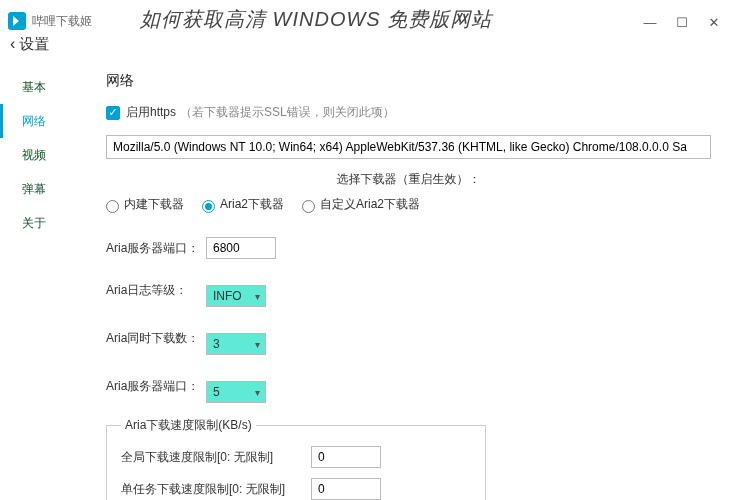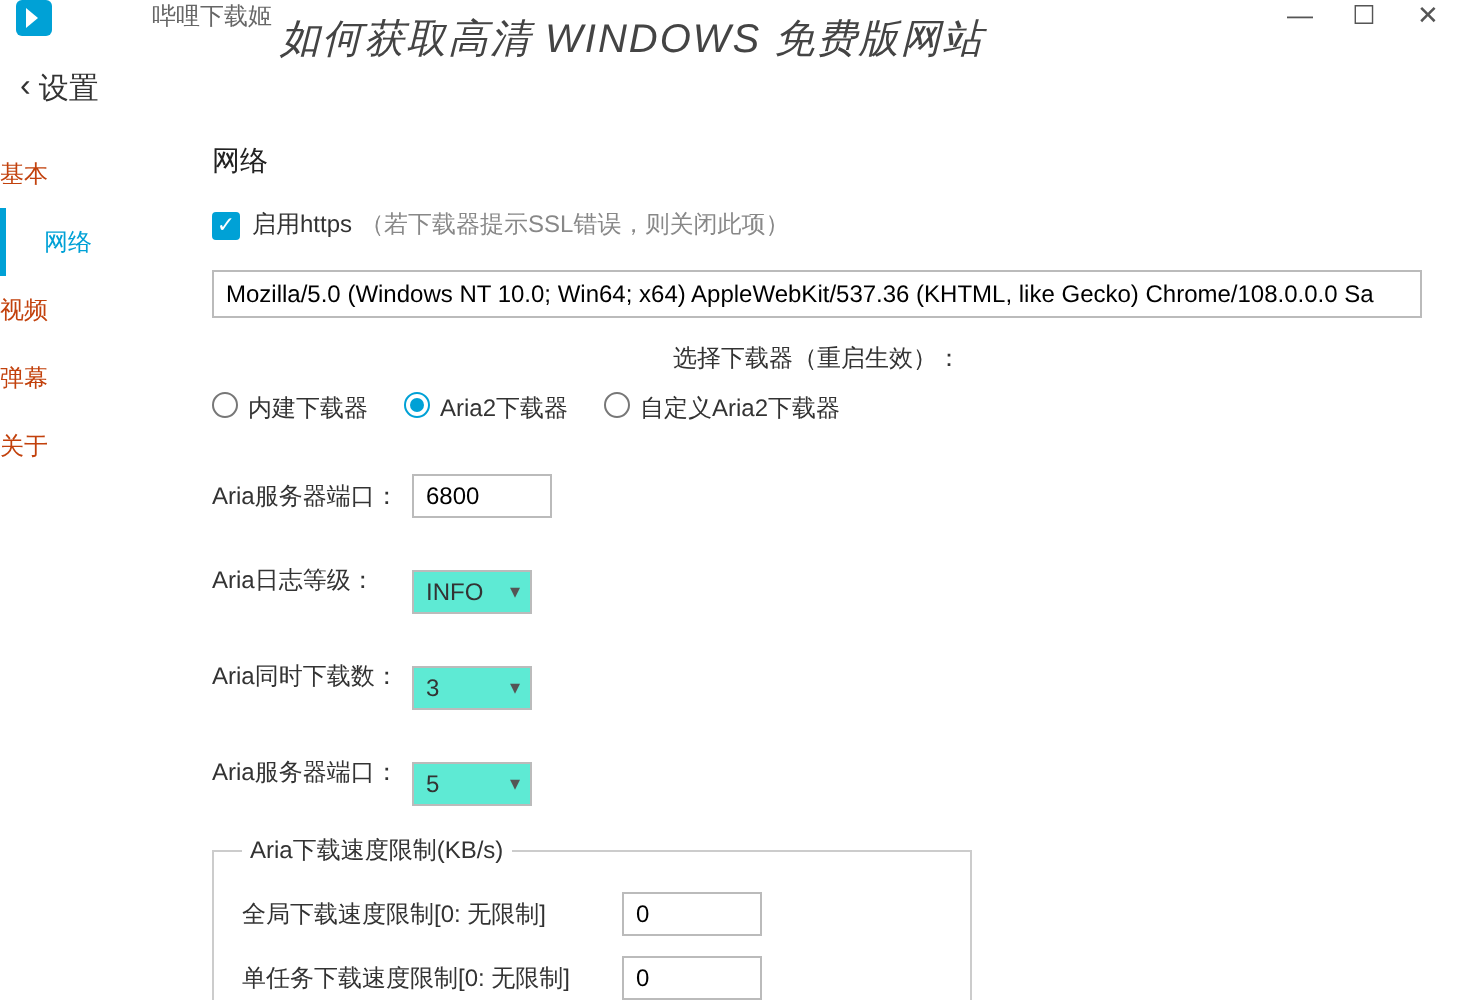--- a/index.html
+++ b/index.html
@@ -1,43 +1,43 @@
 <!DOCTYPE html>
 <html><head>
 <meta charset="utf-8">
 <style>
 * { box-sizing: border-box; margin: 0; padding: 0; font-family: "Microsoft YaHei", "PingFang SC", sans-serif; }
 body { width: 729px; height: 500px; background: #fff; font-size: 12px; color: #333; overflow: hidden; }
-.titlebar { height: 30px; display: flex; align-items: flex-start; padding: 0 8px; gap: 44px; }
+.titlebar { height: 30px; display: flex; align-items: flex-end; padding: 0 8px; }
 .app-icon { width: 18px; height: 18px; background: #00a1d6; border-radius: 3px; margin-right: 6px; position: relative; }
 .app-icon::after { content: ''; position: absolute; left: 5px; top: 4px; border-left: 6px solid #fff; border-top: 5px solid transparent; border-bottom: 5px solid transparent; }
 .app-title { font-size: 12px; color: #666; }
 .overlay-title { position: absolute; top: 6px; left: 140px; font-size: 20px; color: #444; letter-spacing: 1px; font-style: italic; }
 .win-controls { margin-left: auto; display: flex; gap: 18px; color: #555; font-size: 13px; }
 .win-btn { cursor: pointer; width: 14px; text-align: center; }
 .back-row { height: 28px; display: flex; align-items: center; padding-left: 10px; font-size: 15px; color: #333; cursor: pointer; }
 .back-row .chev { font-size: 16px; margin-right: 4px; }
 .content { display: flex; height: calc(500px - 58px); }
 .sidebar { width: 100px; padding-top: 12px; }
-.sidebar-item { height: 34px; display: flex; align-items: center; font-size: 12px; color: #c2410c; cursor: pointer; }
+.sidebar-item { height: 34px; display: flex; align-items: center; padding-left: 22px; font-size: 12px; color: #14532d; cursor: pointer; }
 .sidebar-item.active { color: #00a1d6; border-left: 3px solid #00a1d6; padding-left: 19px; }
 .main { flex: 1; padding: 14px 18px 10px 6px; overflow-y: auto; }
 .section-title { font-size: 14px; margin-bottom: 14px; color: #222; }
 .row { display: flex; align-items: center; margin-bottom: 14px; }
 .checkbox { width: 14px; height: 14px; border: 1px solid #888; border-radius: 2px; margin-right: 6px; display: inline-flex; align-items: center; justify-content: center; font-size: 11px; cursor: pointer; }
 .checkbox.checked { background: #00a1d6; border-color: #00a1d6; color: #fff; }
 .hint { color: #888; margin-left: 4px; }
 .label { font-size: 12px; color: #333; }
 .field-label { width: 100px; font-size: 12px; color: #333; }
 input.text { height: 24px; border: 1px solid #bbb; padding: 0 6px; font-size: 12px; width: 100%; }
 input.num { width: 70px; height: 22px; border: 1px solid #bbb; padding: 0 6px; font-size: 12px; }
 .select { height: 22px; border: 1px solid #bbb; background: #5eead4; padding: 0 18px 0 6px; font-size: 12px; display: inline-flex; align-items: center; position: relative; cursor: pointer; min-width: 60px; margin-top: 12px; }
 .select::after { content: '▾'; position: absolute; right: 5px; color: #555; font-size: 10px; }
 .radio-group { display: flex; gap: 18px; align-items: center; }
-.radio { display: flex; align-items: flex-start; cursor: pointer; }
+.radio { display: flex; align-items: flex-end; cursor: pointer; }
 .radio-circle { width: 13px; height: 13px; border: 1px solid #777; border-radius: 50%; margin-right: 5px; display: inline-flex; align-items: center; justify-content: center; }
 .radio.selected .radio-circle::after { content: ''; width: 7px; height: 7px; background: #00a1d6; border-radius: 50%; }
 .radio.selected .radio-circle { border-color: #00a1d6; }
 fieldset { border: 1px solid #ccc; padding: 12px 14px; margin-bottom: 12px; width: 380px; }
 legend { font-size: 12px; padding: 0 4px; color: #333; }
 .fs-row { display: flex; align-items: center; margin-bottom: 10px; }
 .fs-row .label { width: 190px; }
 .ua-row { margin-bottom: 12px; }
 .ua-label { font-size: 12px; margin-bottom: 6px; }
 .dl-label { font-size: 12px; margin-bottom: 8px; text-align: center; }

